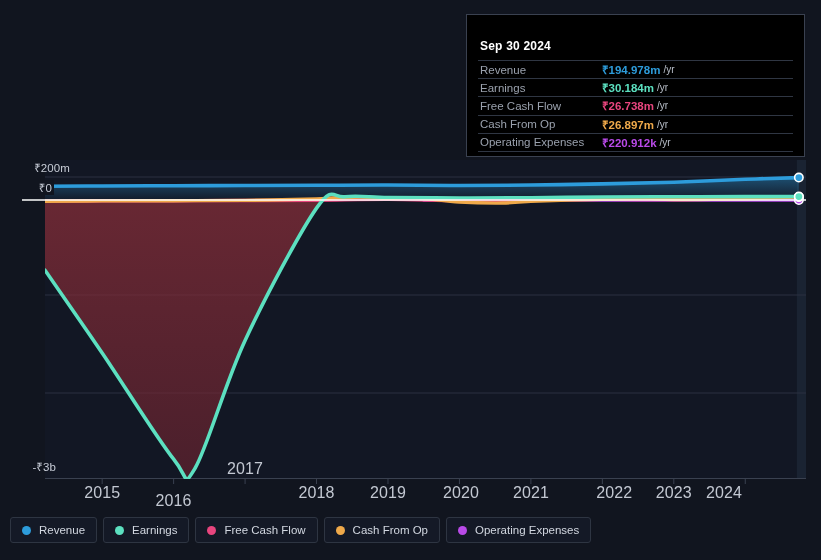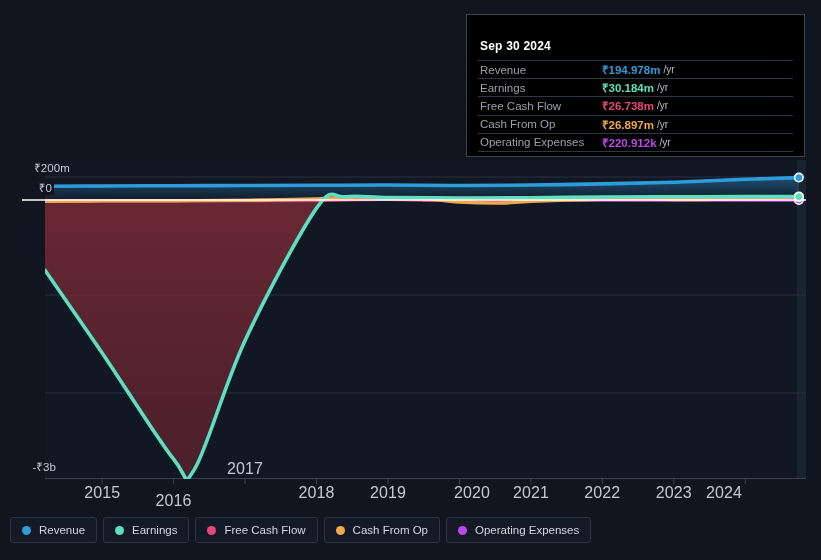--- a/index.html
+++ b/index.html
@@ -203,23 +203,23 @@
   <div class="axis-label y-label" style="left:4px; top:160px; width:66px;">₹200m</div>
   <div class="axis-label y-label" style="left:4px; top:180px; width:46px; background:#11151f; padding:0 2px;">₹0</div>
   <div class="axis-label y-label" style="left:4px; top:459px; width:52px;">-₹3b</div>
 
   <div id="xlabels">
       <div class="axis-label x-label" style="left: 72.1643px; top: 484px; width: 60px;">2015</div>
       <div class="axis-label x-label" style="left: 143.62px; top: 484px; width: 60px; margin-top: 8px;">2016</div>
       <div class="axis-label x-label" style="left: 215.075px; top: 460px; width: 60px;">2017</div>
       <div class="axis-label x-label" style="left: 286.531px; top: 484px; width: 60px;">2018</div>
       <div class="axis-label x-label" style="left: 357.986px; top: 484px; width: 60px;">2019</div>
-      <div class="axis-label x-label" style="left: 442px; top: 484px; width: 60px;">2020</div>
+      <div class="axis-label x-label" style="left: 431px; top: 484px; width: 60px;">2020</div>
       <div class="axis-label x-label" style="left: 500.897px; top: 484px; width: 60px;">2021</div>
-      <div class="axis-label x-label" style="left: 572.352px; top: 484px; width: 60px;">2022</div>
+      <div class="axis-label x-label" style="left: 572.352px; top: 484px; width: 60px; text-align: right;">2022</div>
       <div class="axis-label x-label" style="left: 643.808px; top: 484px; width: 60px;">2023</div>
       <div class="axis-label x-label" style="left: 694px; top: 484px; width: 60px;">2024</div>
     </div>
 </div>
 
 <div id="tooltip">
   <div class="tt-date">Sep 30 2024</div>
 
   <div class="tt-row">
     <span class="tt-key">Revenue</span>

